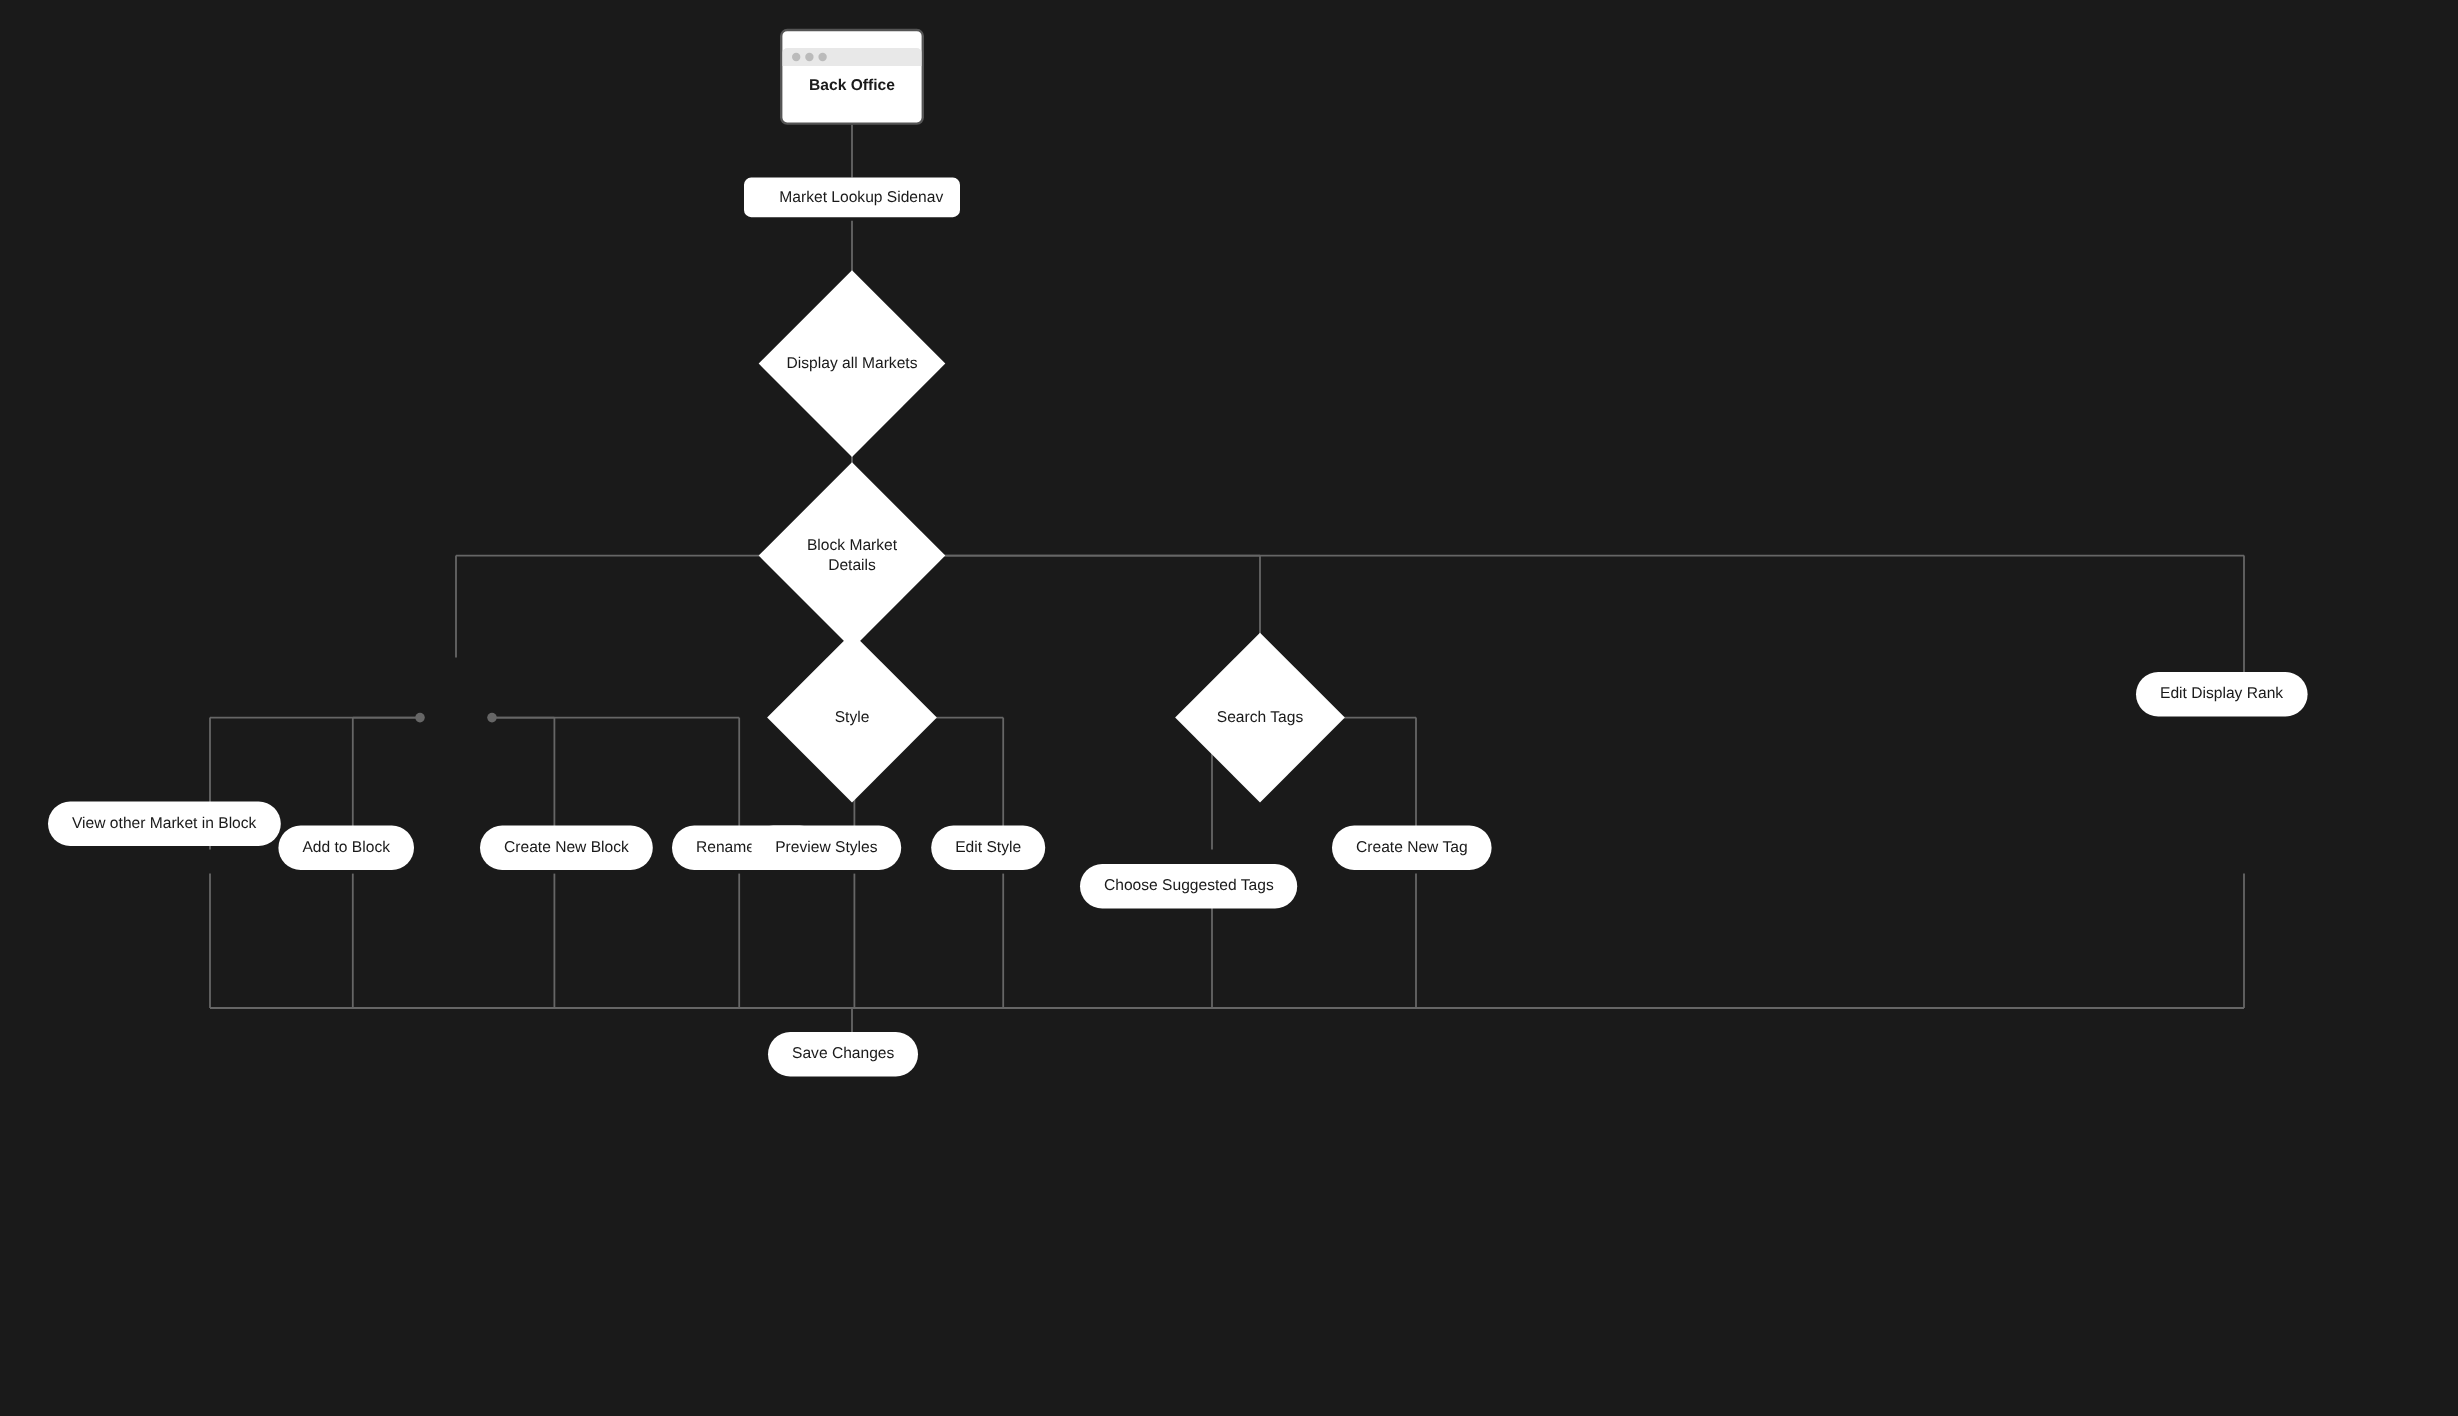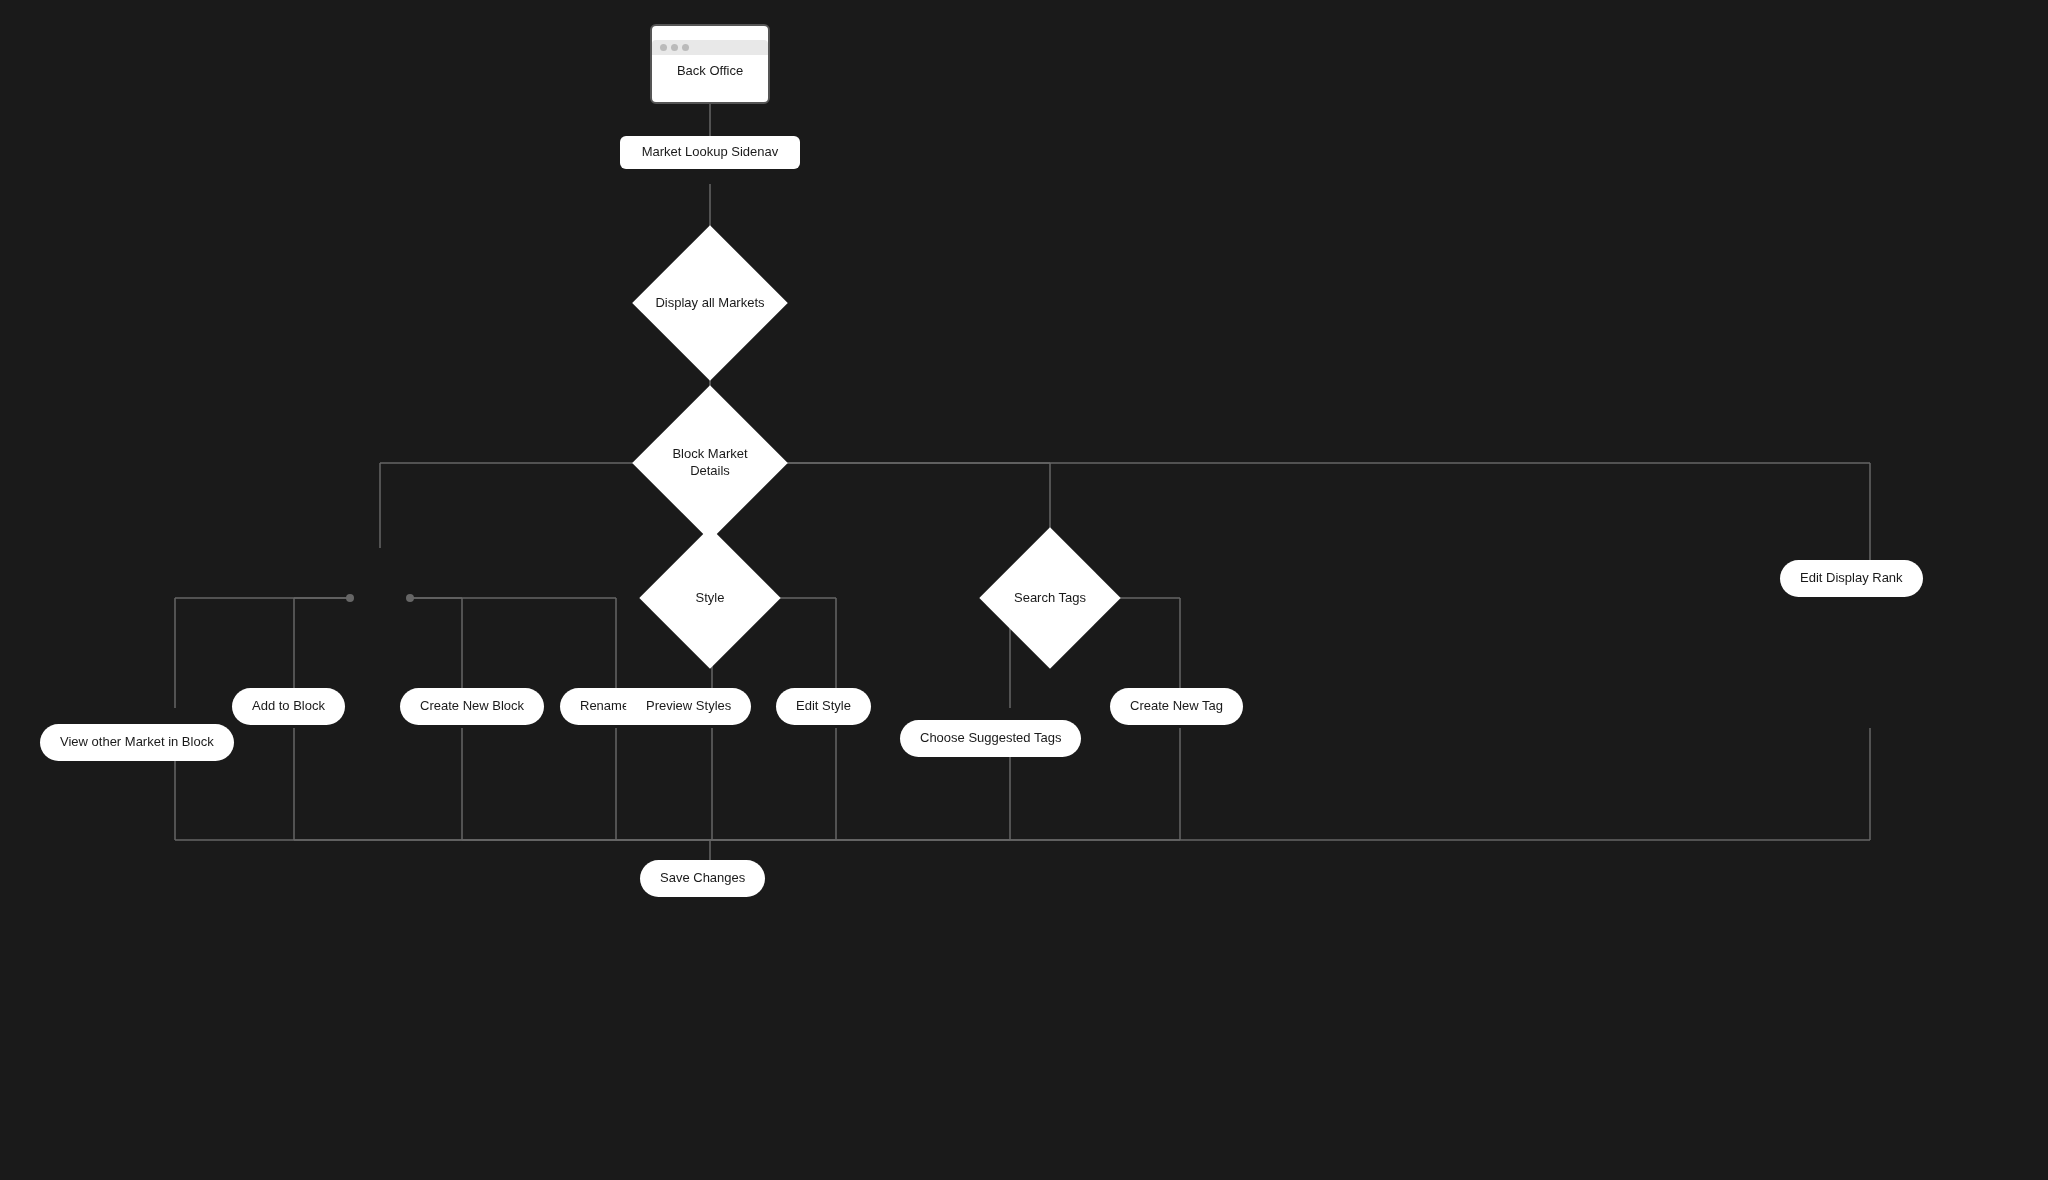--- a/index.html
+++ b/index.html
@@ -54,21 +54,21 @@
       align-items: center;
     }
     .dot {
       width: 7px; height: 7px;
       border-radius: 50%;
       background: #bbb;
     }
     .browser-body {
       padding: 8px 16px;
       font-size: 13px;
-      font-weight: 400;
+      font-weight: 700;
     }
     .node-diamond {
       background: transparent;
       color: #ffffff;
     }
     .diamond-inner {
       width: 100%;
       height: 100%;
       display: flex;
       align-items: center;
@@ -163,21 +163,21 @@
 
   <div class="node node-browser" style="width:120px; height:80px; left:650px; top:24px; flex-direction:column; padding:0; overflow:hidden; border:2px solid #555; background:#fff;">
     <div class="browser-dots">
       <div class="dot"></div>
       <div class="dot"></div>
       <div class="dot"></div>
     </div>
     <div class="browser-body">Back Office</div>
   </div>
 
-  <div class="node node-rect" style="left:620px; top:136px; min-width:180px;">
+  <div class="node node-rect" style="left:620px; top:148px; min-width:180px;justify-content:flex-end;">
     <span>Market Lookup Sidenav</span>
   </div>
 
   <div class="node node-diamond" style="width:110px; height:110px; left:655px; top:248px;">
     <div class="diamond-inner"></div>
     <span class="diamond-label">Display all
 Markets</span>
   </div>
 
   <div class="node node-diamond" style="width:110px; height:110px; left:655px; top:408px;">
@@ -194,21 +194,21 @@
 
   <div class="node node-diamond" style="width:100px; height:100px; left:1000px; top:548px;">
     <div class="diamond-inner"></div>
     <span class="diamond-label">Search Tags</span>
   </div>
 
   <div class="node node-pill" style="left:1780px; top:560px;">
     <span>Edit Display Rank</span>
   </div>
 
-  <div class="node node-pill" style="left:40px; top:724px;">
+  <div class="node node-pill" style="left:40px; top:668px;">
     <span>View other Market in Block</span>
   </div>
 
   <div class="node node-pill" style="left:232px; top:688px;">
     <span>Add to Block</span>
   </div>
 
   <div class="node node-pill" style="left:400px; top:688px;">
     <span>Create New Block</span>
   </div>

